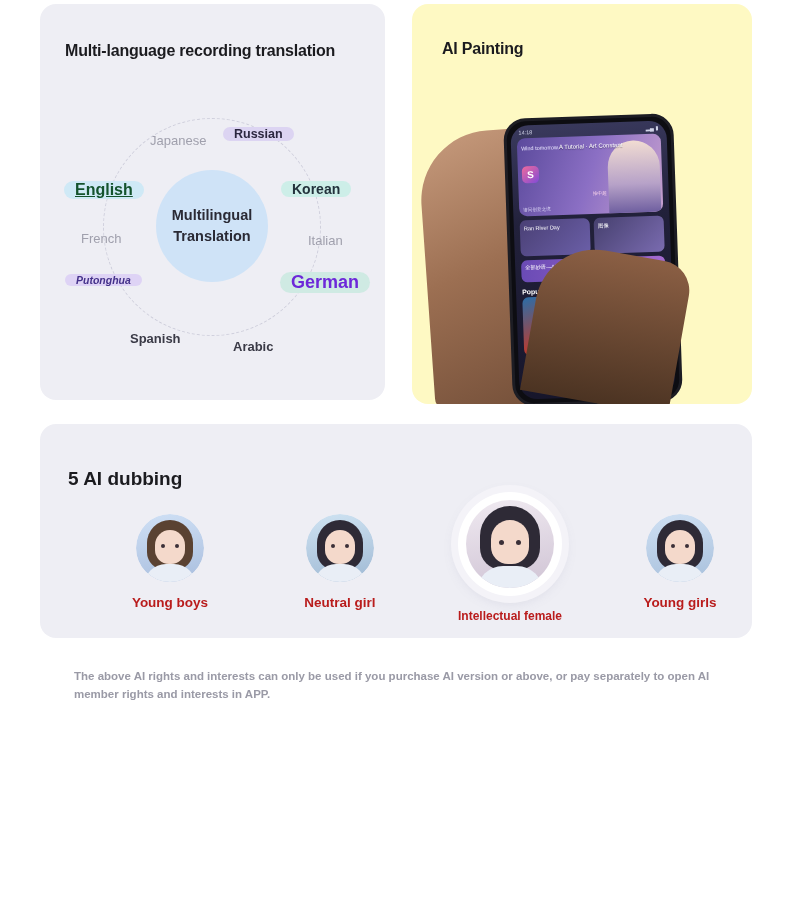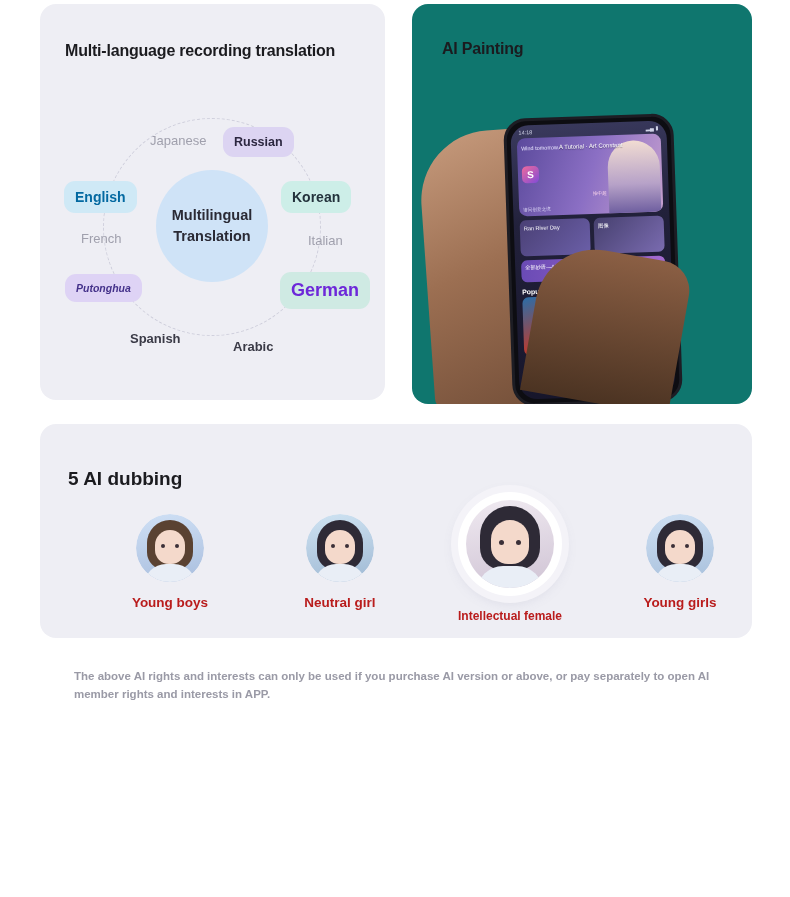--- a/index.html
+++ b/index.html
@@ -101,37 +101,37 @@
     font-weight: normal;
     font-size: 13px;
   }
   .lang.dark-plain {
     color: #3a3a46;
     font-weight: bold;
     font-size: 13px;
   }
   .lang.pill {
     font-weight: bold;
-    padding: 8px 11px;
+    padding: 0 11px;
     border-radius: 11px;
   }
-  .pill-english  { background: #cfe9f6; color: #0369a1; font-size: 14px; }
+  .pill-english  { background: #cfe9f6; color: #14532d; font-size: 16px; text-decoration: underline; }
   .pill-korean   { background: #cdeee8; color: #23323c; font-size: 14px; }
   .pill-german   { background: #cfeae3; color: #6d28d9; font-size: 18px; }
   .pill-russian  { background: #dcd4f2; color: #2c2740; font-size: 12.5px; }
   .pill-putonghua{ background: #ded3f5; color: #44318a; font-size: 10.5px; font-style: italic; }
 
   
   .card-painting {
     position: absolute;
     left: 372px;
     top: 0;
     width: 340px;
     height: 400px;
-    background: #0f766e;
+    background: #fef9c3;
     overflow: hidden;
   }
   .painting-title {
     position: absolute;
     left: 30px;
     top: 36px;
   }
   .phone-scene {
     position: absolute;
     left: 0;

